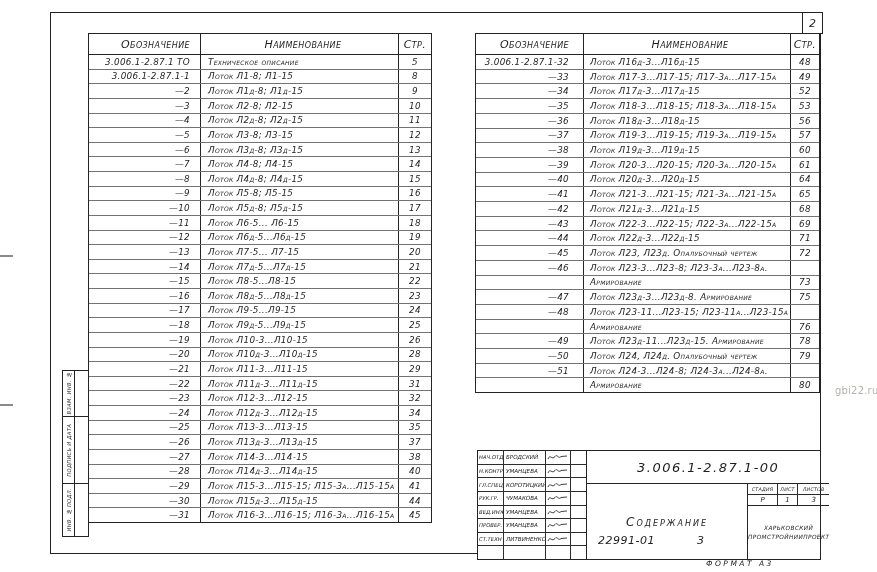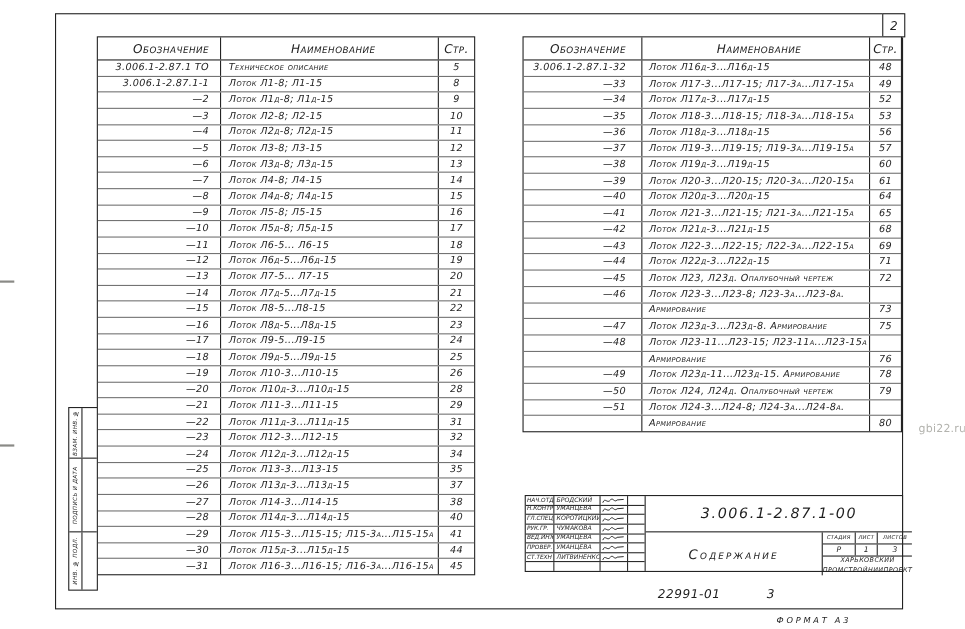--- a/index.html
+++ b/index.html
@@ -52,21 +52,21 @@
   .stamp-sec.s1{height:66px;}
   .stamp-sec.s2{flex:1;}
   .stamp-label{width:11px;border-right:1px solid #242424;display:flex;align-items:center;justify-content:center;}
   .stamp-blank{flex:1;}
   .vlabel{
     writing-mode:vertical-rl;transform:rotate(180deg);
     font-size:5.2px;font-style:italic;letter-spacing:.3px;white-space:nowrap;
   }
   
   .title-block{
-    position:absolute;left:477px;top:450px;width:344px;height:70px;
+    position:absolute;left:477px;top:450px;width:344px;height:110px;
     border:1.6px solid #242424;display:flex;background:#fff;box-sizing:border-box;
   }
   .tb-left{width:108px;border-right:1.4px solid #242424;display:flex;flex-direction:column;flex:none;}
   .tb-row{display:flex;flex:1;border-top:1px solid #2c2c2c;min-height:0;}
   .tb-row:first-child{border-top:none;}
   .tb-role{width:26px;border-right:1px solid #2c2c2c;display:flex;align-items:center;padding-left:1px;
     font-size:5.3px;font-style:italic;white-space:nowrap;overflow:hidden;box-sizing:border-box;}
   .tb-name{width:42px;border-right:1px solid #2c2c2c;display:flex;align-items:center;padding-left:2px;
     font-size:5.6px;font-style:italic;white-space:nowrap;overflow:hidden;box-sizing:border-box;}
   .tb-sig{width:24px;border-right:1px solid #2c2c2c;display:flex;align-items:center;justify-content:center;overflow:hidden;}

